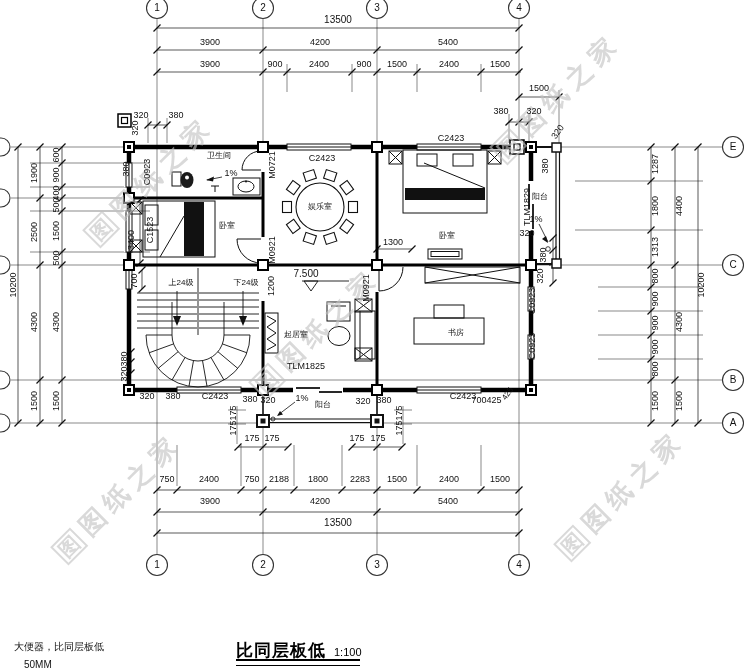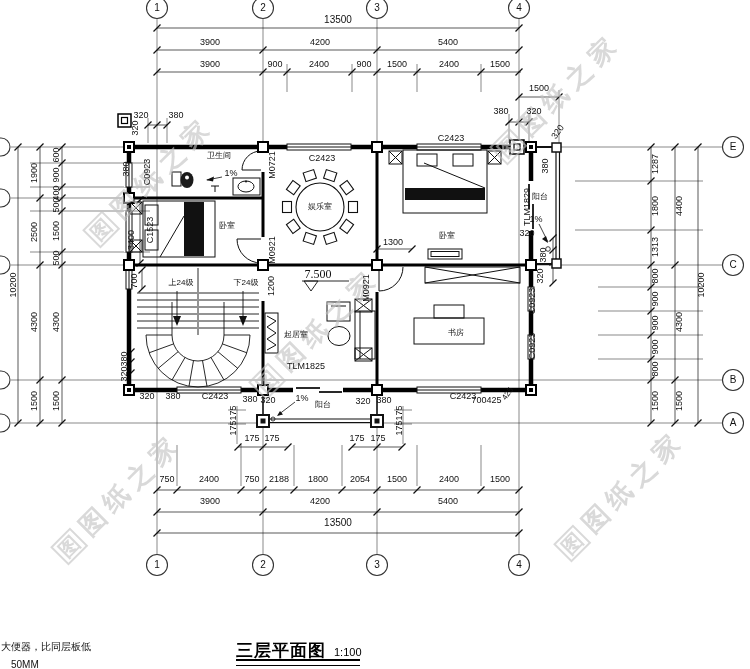--- a/index.html
+++ b/index.html
@@ -4,21 +4,21 @@
 <style>
   html,body{margin:0;padding:0;background:#fff;}
   #stage{position:relative;width:750px;height:669px;background:#fff;overflow:hidden;
          font-family:"Liberation Sans",sans-serif;}
   #plan-svg{position:absolute;left:0;top:0;z-index:1;}
   .lbl{position:absolute;font-size:9px;color:#111;white-space:nowrap;line-height:1;z-index:3;}
   .wm{position:absolute;display:flex;align-items:center;gap:7px;color:#c2c2c2;opacity:.62;
       transform:translate(-50%,-50%) rotate(-45deg);font-size:26px;font-weight:bold;
       letter-spacing:7px;z-index:2;white-space:nowrap;}
   .wmb{border:2px solid #c2c2c2;padding:0 2px;font-size:20px;letter-spacing:0;line-height:1.1;}
-  .note{position:absolute;font-size:10px;color:#111;white-space:nowrap;z-index:3;}
+  .note{position:absolute;font-size:10px;color:#111;white-space:nowrap;z-index:3;margin-left:13px;}
   .title-block{position:absolute;left:236px;top:639px;z-index:3;white-space:nowrap;}
   .title-main{font-size:17px;font-weight:bold;color:#000;letter-spacing:1px;}
   .title-scale{font-size:11px;color:#000;margin-left:8px;text-align:right;}
   .title-underline{position:absolute;left:236px;top:659px;width:124px;height:4px;
       border-top:2px solid #000;border-bottom:1px solid #000;z-index:3;}
 </style>
 </head>
 <body>
 
 <div id="stage">
@@ -519,31 +519,31 @@
       <div class="lbl" style="left: 363px; top: 401px; transform: translate(-50%, -50%);">320</div>
       <div class="lbl" style="left: 384px; top: 400px; transform: translate(-50%, -50%);">380</div>
       <div class="lbl" style="left: 479px; top: 400px; transform: translate(-50%, -50%);">700</div>
       <div class="lbl" style="left: 494px; top: 400px; transform: translate(-50%, -50%);">425</div>
       <div class="lbl" style="left: 508px; top: 394px; font-size: 8px; transform: translate(-50%, -50%) rotate(-55deg);">425</div>
       <div class="lbl" style="left: 167px; top: 479px; transform: translate(-50%, -50%);">750</div>
       <div class="lbl" style="left: 209px; top: 479px; transform: translate(-50%, -50%);">2400</div>
       <div class="lbl" style="left: 252px; top: 479px; transform: translate(-50%, -50%);">750</div>
       <div class="lbl" style="left: 279px; top: 479px; transform: translate(-50%, -50%);">2188</div>
       <div class="lbl" style="left: 318px; top: 479px; transform: translate(-50%, -50%);">1800</div>
-      <div class="lbl" style="left: 360px; top: 479px; transform: translate(-50%, -50%);">2054</div>
+      <div class="lbl" style="left: 360px; top: 479px; transform: translate(-50%, -50%);">2283</div>
       <div class="lbl" style="left: 397px; top: 479px; transform: translate(-50%, -50%);">1500</div>
       <div class="lbl" style="left: 449px; top: 479px; transform: translate(-50%, -50%);">2400</div>
       <div class="lbl" style="left: 500px; top: 479px; transform: translate(-50%, -50%);">1500</div>
       <div class="lbl" style="left: 210px; top: 501px; transform: translate(-50%, -50%);">3900</div>
       <div class="lbl" style="left: 320px; top: 501px; transform: translate(-50%, -50%);">4200</div>
       <div class="lbl" style="left: 448px; top: 501px; transform: translate(-50%, -50%);">5400</div>
       <div class="lbl" style="left: 338px; top: 523px; font-size: 10px; transform: translate(-50%, -50%);">13500</div>
       <div class="lbl" style="left: 393px; top: 242px; transform: translate(-50%, -50%);">1300</div>
       <div class="lbl" style="left: 271px; top: 286px; transform: translate(-50%, -50%) rotate(-90deg);">1200</div>
-      <div class="lbl" style="left: 318px; top: 274px; font-size: 12px; transform: translate(-50%, -50%); font-family: Liberation Serif, serif;">7.500</div>
+      <div class="lbl" style="left: 306px; top: 274px; font-size: 10px; transform: translate(-50%, -50%);">7.500</div>
       <div class="lbl" style="left: 231px; top: 173px; transform: translate(-50%, -50%);">1%</div>
       <div class="lbl" style="left: 536px; top: 219px; transform: translate(-50%, -50%);">1%</div>
       <div class="lbl" style="left: 219px; top: 156px; font-size: 8px; transform: translate(-50%, -50%);">卫生间</div>
       <div class="lbl" style="left: 320px; top: 207px; font-size: 8px; transform: translate(-50%, -50%);">娱乐室</div>
       <div class="lbl" style="left: 227px; top: 226px; font-size: 8px; transform: translate(-50%, -50%);">卧室</div>
       <div class="lbl" style="left: 447px; top: 236px; font-size: 8px; transform: translate(-50%, -50%);">卧室</div>
       <div class="lbl" style="left: 296px; top: 335px; font-size: 8px; transform: translate(-50%, -50%);">起居室</div>
       <div class="lbl" style="left: 456px; top: 333px; font-size: 8px; transform: translate(-50%, -50%);">书房</div>
       <div class="lbl" style="left: 540px; top: 197px; font-size: 8px; transform: translate(-50%, -50%);">阳台</div>
       <div class="lbl" style="left: 181px; top: 283px; font-size: 8px; transform: translate(-50%, -50%);">上24级</div>
@@ -592,17 +592,17 @@
       <div class="wm" style="left: 621px; top: 494px;">
         <span class="wmb">图</span>
         <span>图纸之家</span>
       </div>
     </div>
 
   <div class="note" style="left:1px;top:640px;">大便器，比同层板低</div>
   <div class="note" style="left:11px;top:659px;">50MM</div>
 
   <div class="title-block">
-    <span class="title-main">三层平面图</span><span class="title-scale">1:100</span>
+    <span class="title-main">比同层板低</span><span class="title-scale">1:100</span>
   </div>
   <div class="title-underline"></div>
 
 </div>
 
 </body></html>

